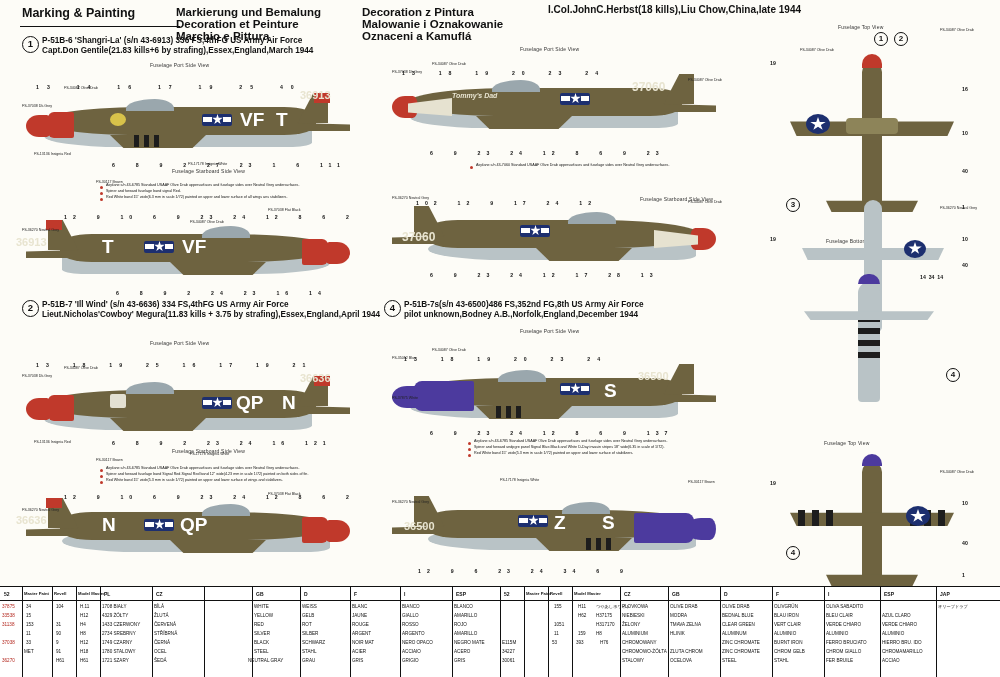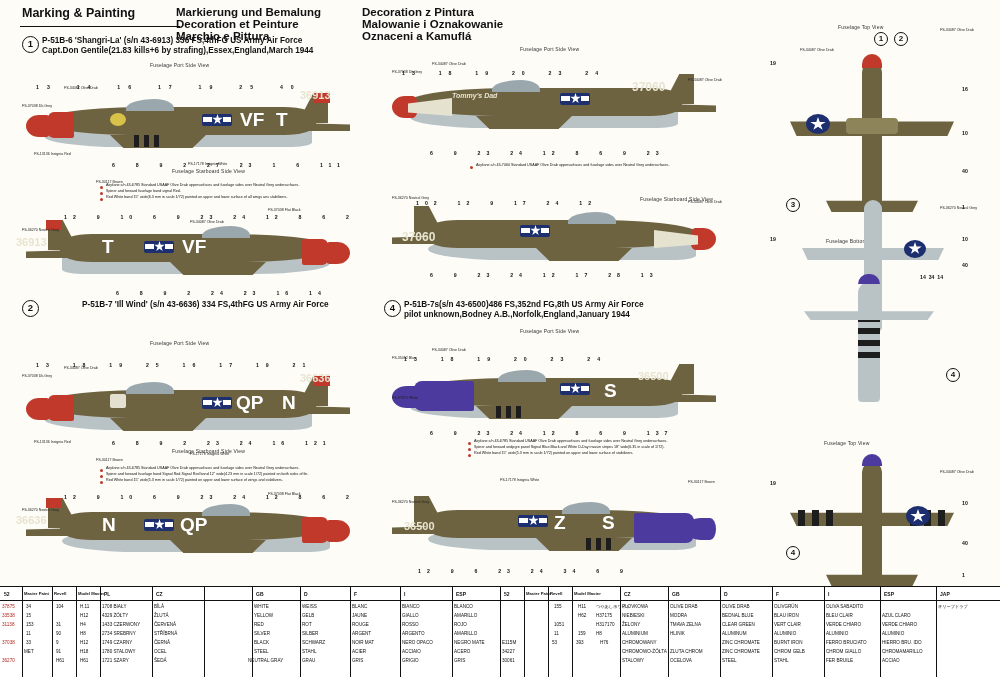--- a/index.html
+++ b/index.html
@@ -83,20 +83,21 @@
       <div class="l2">Decoration z Pintura</div>
       <div class="l2">Malowanie i Oznakowanie</div>
       <div class="l2">Oznaceni a Kamuflá</div>
     </div>
     <div class="col hdr-c2">
       <div class="l2">Markierung und Bemalung</div>
       <div class="l2">Decoration et Peinture</div>
       <div class="l2">Marchio e Pittura</div>
     </div>
     <div class="col hdr-c4">
+      <div>I.Col.JohnC.Herbst(18 kills),Liu Chow,China,late 1944</div>
     </div>
   </div>
 
   <div class="divider" style="left:20px;top:26px;width:160px;height:1px;"></div>
 
   <div class="circ" style="left:22px;top:36px;">1</div>
   <div class="t schemetitle" style="left:42px;top:36px;">P-51B-6 'Shangri-La' (s/n 43-6913) 336 FS,4thFG US Army Air Force</div>
   <div class="t schemetitle" style="left:42px;top:46px;">Capt.Don Gentile(21.83 kills+6 by strafing),Essex,England,March 1944</div>
 
   <div class="t sublabel" style="left:150px;top:62px;">Fuselage Port Side View</div>
@@ -161,21 +162,22 @@
   </div>
 
   <div class="bullet" style="left:100px;top:186px;"></div>
   <div class="note" style="left:106px;top:183px;width:250px;">Airplane s/n 43-6785 Standard USAAF Olive Drab uppersurfaces and fuselage sides over Neutral Grey undersurfaces.</div>
   <div class="bullet" style="left:100px;top:192px;"></div>
   <div class="note" style="left:106px;top:189px;width:250px;">Spiner and forward fuselage band signal Red.</div>
   <div class="bullet" style="left:100px;top:198px;"></div>
   <div class="note" style="left:106px;top:195px;width:255px;">Red White band 15" wide(6.3 mm in scale 1/72) painted on upper and lower surface of all wings ans stabilizers.</div>
 
   <div class="circ" style="left:22px;top:300px;">2</div>
-  <div class="t schemetitle" style="left:42px;top:300px;margin-left:40px;">P-51B-7 'Ill Wind' (s/n 43-6636) 334 FS,4thFG US Army Air Force</div>
+  <div class="t schemetitle" style="left:42px;top:300px;">P-51B-7 'Ill Wind' (s/n 43-6636) 334 FS,4thFG US Army Air Force</div>
+  <div class="t schemetitle" style="left:42px;top:310px;">Lieut.Nicholas'Cowboy' Megura(11.83 kills + 3.75 by strafing),Essex,England,April 1944</div>
   <div class="t sublabel" style="left:150px;top:340px;">Fuselage Port Side View</div>
 
   <div class="plane" style="left:14px;top:378px;width:345px;height:62px;">
     <div class="belly" style="left:30px;top:30px;width:268px;height:22px;background:#b9c3c6;"></div>
     <div class="fuse" style="left:28px;top:12px;width:274px;height:28px;background:#6e6340;"></div>
     <div class="spinner" style="left:12px;top:20px;width:26px;height:22px;background:#c0392b;"></div>
     <div style="position:absolute;left:34px;top:17px;width:26px;height:26px;background:#c0392b;border-radius:6px 2px 2px 6px;"></div>
     <div class="canopy" style="left:112px;top:4px;width:48px;height:12px;background:#9aa7ad;"></div>
     <div class="tailfin" style="left:268px;top:-2px;width:46px;height:30px;background:#6e6340;clip-path:polygon(34% 100%,68% 0%,100% 0%,100% 100%);"></div>
     <div style="position:absolute;left:284px;top:28px;width:52px;height:8px;background:#6e6340;clip-path:polygon(0% 0%,100% 20%,100% 100%,0% 100%);"></div>
@@ -260,21 +262,21 @@
       <div style="position:absolute;left:10px;top:1px;width:11px;height:11px;background:#fff;clip-path:polygon(50% 0%,61% 35%,98% 35%,68% 57%,79% 91%,50% 70%,21% 91%,32% 57%,2% 35%,39% 35%);"></div>
       <div style="position:absolute;left:1px;top:4px;width:9px;height:5px;background:#fff;"></div>
       <div style="position:absolute;left:21px;top:4px;width:8px;height:5px;background:#fff;"></div>
     </div>
     <div style="position:absolute;left:274px;top:22px;width:44px;height:18px;background:#e6e2d0;clip-path:polygon(0% 0%,100% 30%,100% 80%,0% 100%);"></div>
     <div class="serial" style="left:22px;top:22px;font-size:12px;color:#e8e4d0;">37060</div>
   </div>
 
   <div class="circ" style="left:384px;top:300px;">4</div>
   <div class="t schemetitle" style="left:404px;top:300px;">P-51B-7s(s/n 43-6500)486 FS,352nd FG,8th US Army Air Force</div>
-  <div class="t schemetitle" style="left:404px;top:310px;">pilot unknown,Bodney A.B.,Norfolk,England,January 1944</div>
+  <div class="t schemetitle" style="left:404px;top:310px;">pilot unknown,Bodney A.B.,Norfolk,England,December 1944</div>
   <div class="t sublabel" style="left:520px;top:328px;">Fuselage Port Side View</div>
 
   <div class="plane" style="left:380px;top:366px;width:345px;height:62px;">
     <div class="belly" style="left:30px;top:30px;width:268px;height:22px;background:#b9c3c6;"></div>
     <div class="fuse" style="left:28px;top:12px;width:274px;height:28px;background:#6e6340;"></div>
     <div class="spinner" style="left:12px;top:20px;width:30px;height:22px;background:#4c3a9e;"></div>
     <div style="position:absolute;left:34px;top:15px;width:60px;height:30px;background:#4c3a9e;border-radius:8px 2px 2px 8px;"></div>
     <div class="canopy" style="left:118px;top:4px;width:48px;height:12px;background:#9aa7ad;"></div>
     <div class="tailfin" style="left:268px;top:-2px;width:46px;height:30px;background:#6e6340;clip-path:polygon(34% 100%,68% 0%,100% 0%,100% 100%);"></div>
     <div style="position:absolute;left:284px;top:28px;width:52px;height:8px;background:#6e6340;clip-path:polygon(0% 0%,100% 20%,100% 100%,0% 100%);"></div>

